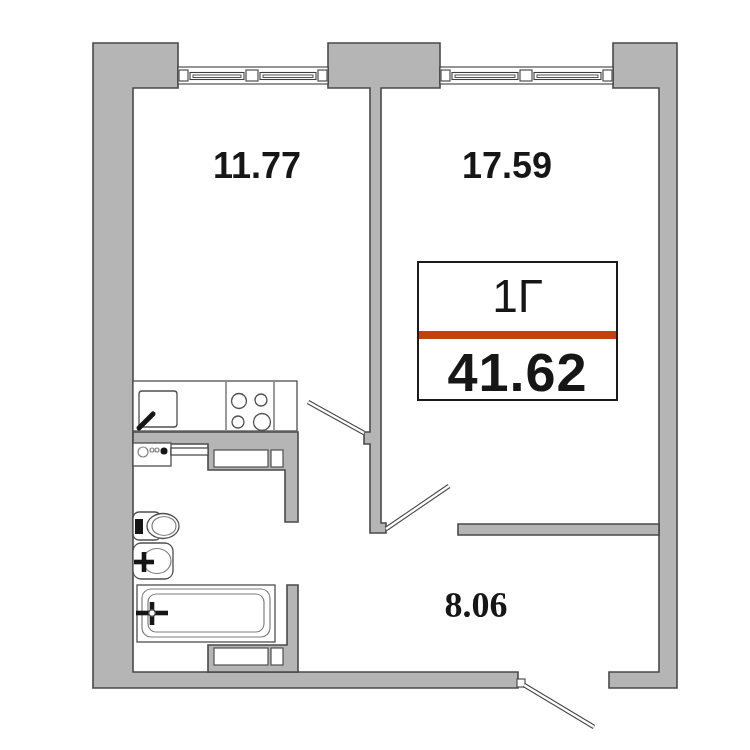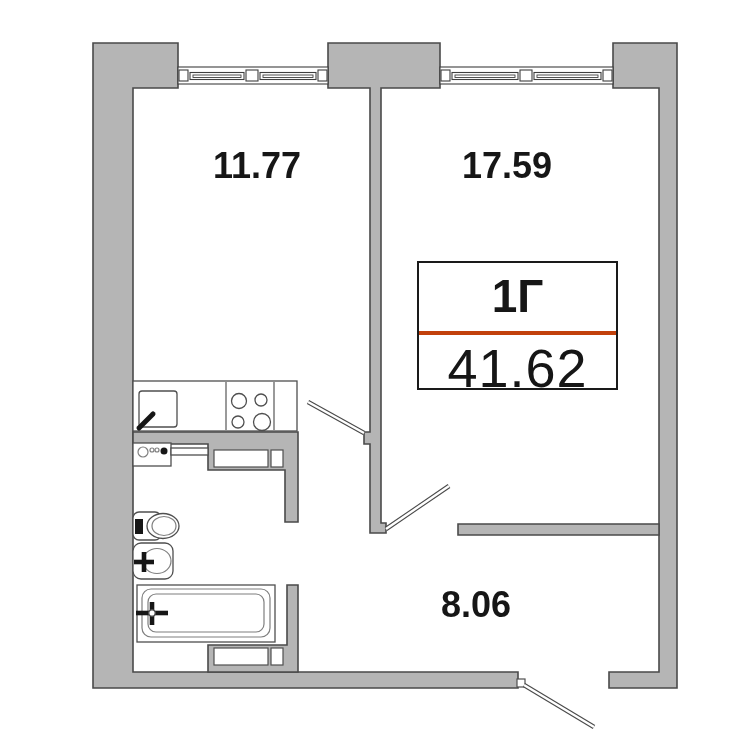--- a/index.html
+++ b/index.html
@@ -14,23 +14,23 @@
   .blkline{stroke:#161616;stroke-width:5;stroke-linecap:round;fill:none;}
   .crossline{stroke:#161616;stroke-width:4.6;stroke-linecap:butt;fill:none;}
   .door-out{stroke:var(--wall-stroke,#4a4a4a);stroke-width:4.6;fill:none;}
   .door-in{stroke:#ffffff;stroke-width:2.4;fill:none;}
   .divider{stroke:#9a9a9a;stroke-width:2;fill:none;}
   .wframe{fill:#ffffff;stroke:#3f3f3f;stroke-width:1.1;}
   .wline{fill:#ffffff;stroke:#3f3f3f;stroke-width:0.9;}
   .room-label{position:absolute;text-align:center;font-weight:700;font-size:36px;
               color:var(--text,#161616);white-space:nowrap;}
   .unit-box{position:absolute;left:417px;top:261px;width:197px;border:2px solid #1a1a1a;background:#fff;}
-  .unit-type{height:68px;line-height:66px;border-bottom:4px solid #c2410c;font-size:46px;
-             font-weight:700;text-align:center;color:var(--text,#161616);}
-  .unit-area{height:53px;line-height:67px;font-size:54px;font-weight:400;letter-spacing:1px;
+  .unit-type{height:68px;line-height:66px;border-bottom:8px solid #c2410c;font-size:46px;
+             font-weight:400;text-align:center;color:var(--text,#161616);}
+  .unit-area{height:60px;line-height:67px;font-size:54px;font-weight:700;letter-spacing:1px;
              text-align:center;color:var(--text,#161616);}
 </style>
 </head>
 <body>
 
 <div class="canvas">
 
   <svg class="plan-svg" width="750" height="750" viewBox="0 0 750 750">
 
     <g>
@@ -124,20 +124,20 @@
       <rect class="fix2" x="142" y="589" width="128" height="48" rx="9"></rect>
       <rect class="fix2" x="148" y="594" width="116" height="38" rx="8"></rect>
       <line class="crossline" x1="136" y1="613" x2="168" y2="613"></line>
       <line class="crossline" x1="152" y1="602" x2="152" y2="625"></line>
       <circle class="fix" cx="152" cy="613" r="3.2"></circle>
     </g>
   </svg>
 
   <div class="room-label" style="left:179px;top:145px;width:156px;">11.77</div>
   <div class="room-label" style="left:429px;top:145px;width:156px;">17.59</div>
-  <div class="room-label" style="left:401px;top:584px;width:150px;">8.06</div>
+  <div class="room-label" style="left:401px;top:584px;width:150px;font-family:Liberation Serif, serif;">8.06</div>
 
   <div class="unit-box">
     <div class="unit-type">1Г</div>
     <div class="unit-area">41.62</div>
   </div>
 
 </div>
 
 </body></html>

